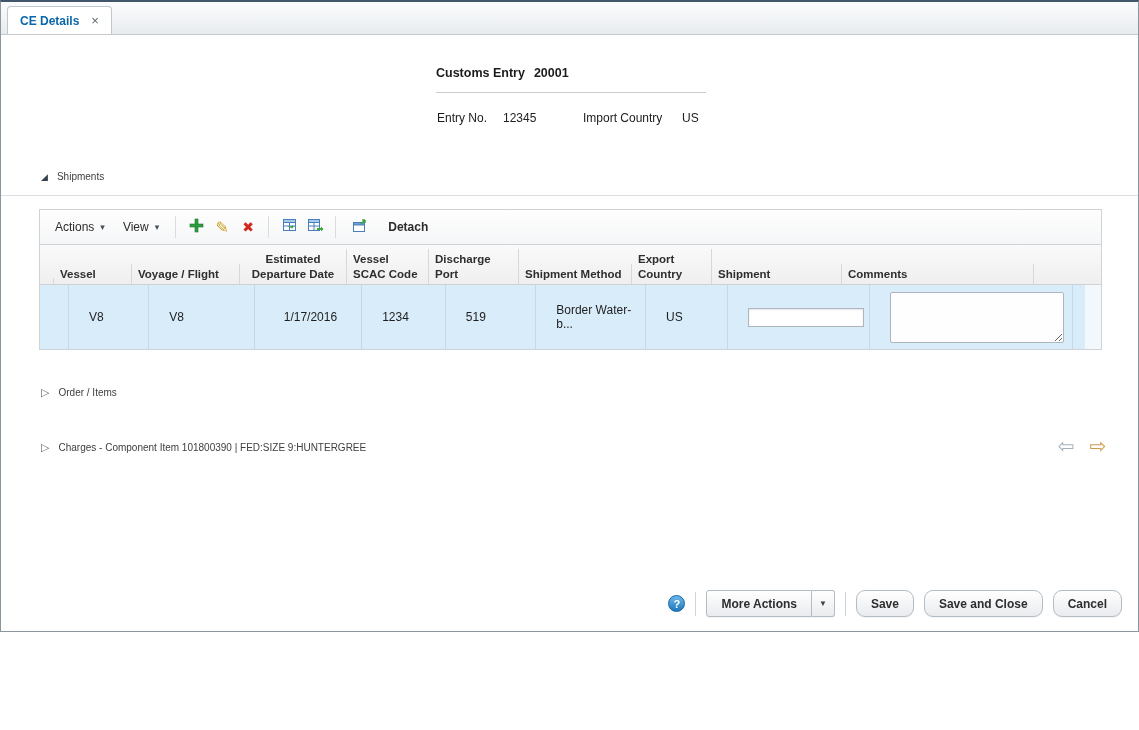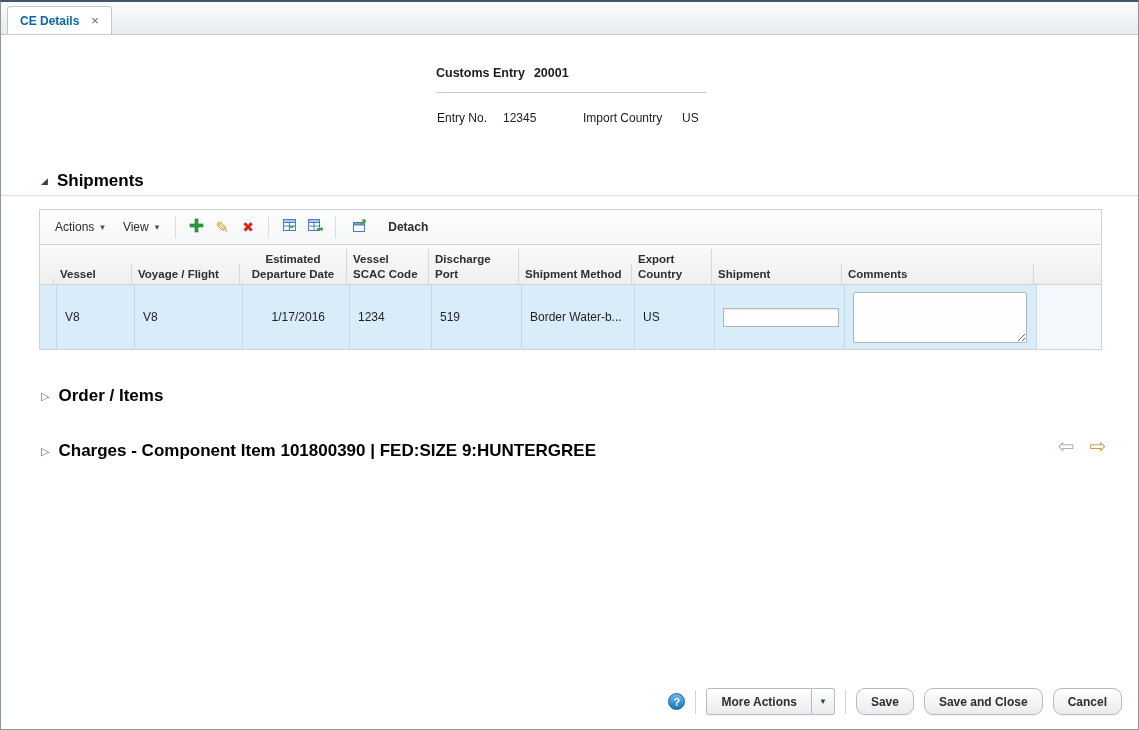--- a/index.html
+++ b/index.html
@@ -1,19 +1,19 @@
 <!DOCTYPE html>
 <html><head>
 <meta charset="utf-8">
 <style>
   * { box-sizing: border-box; }
   html,body { margin:0; padding:0; background:#fff; }
   body { font-family:"Liberation Sans","DejaVu Sans",sans-serif; font-size:12px; color:#1e1e1e; }
 
-  .window { position:relative; width:1139px; height:730px; background:#fff;
+  .window { position:relative; width:1139px; height:632px; background:#fff;
             border:1px solid #8a97a1; border-top:2px solid #41566b; overflow:hidden; }
 
   
   .tabbar { position:absolute; top:0; left:0; right:0; height:33px;
             background:linear-gradient(#fbfcfd,#e8ecef); border-bottom:1px solid #c4cace; }
   .tab { position:absolute; left:6px; bottom:0; height:28px; background:#fff;
          border:1px solid #bfc6cc; border-bottom:none; border-radius:4px 4px 0 0;
          display:flex; align-items:center; gap:12px; padding:0 12px; cursor:pointer; }
   .tab-label { color:#0a67ab; font-weight:bold; font-size:12px; }
   .tab-close { color:#5c6872; font-size:13px; line-height:1; cursor:pointer; }
@@ -22,21 +22,21 @@
   .h-title { position:absolute; top:64px; left:435px; font-weight:bold; font-size:12.5px; color:#1b1b1b; }
   .h-title .val { margin-left:9px; }
   .h-rule { position:absolute; top:90px; left:435px; width:270px; border-top:1px solid #c9cdd1; }
   .h-lab { position:absolute; top:109px; font-weight:normal; color:#1b1b1b; }
   .h-val { position:absolute; top:109px; color:#222; }
 
   
   .sec { position:absolute; left:40px; display:flex; align-items:center; gap:9px; cursor:pointer; }
   .sec .tri { font-size:9px; color:#35414b; }
   .sec .tri.hollow { font-size:11px; color:#56636e; }
-  .sec .sec-label { font-weight:bold; font-size:17px; color:#000000; }
+  .sec .sec-label { font-weight:normal; font-size:10px; color:#404040; }
   .sec-rule { position:absolute; top:193px; left:0; width:100%; border-top:1px solid #dcdee0; }
 
   
   .panel { position:absolute; top:207px; left:38px; width:1063px; border:1px solid #cfd3d6; background:#fff; }
   .toolbar { height:35px; display:flex; align-items:center; padding:0 6px;
              border-bottom:1px solid #cfd3d6; background:linear-gradient(#fefefe,#f5f6f7); }
   .menu-btn { display:flex; align-items:center; gap:6px; padding:5px 9px; cursor:pointer;
               font-size:12px; color:#2c2c2c; border-radius:2px; }
   .menu-btn .caret { font-size:9px; color:#46505a; }
   .tb-sep { width:1px; height:22px; background:#dadde0; margin:0 7px; }
@@ -46,21 +46,21 @@
   .x-glyph { font-size:14px; color:#d3271c; font-weight:bold; }
   .detach-btn { display:flex; align-items:center; gap:20px; padding:4px 9px; cursor:pointer; }
   .detach-label { font-weight:bold; color:#2c2c2c; }
 
   
   .thead { display:flex; height:40px; background:linear-gradient(#fafafa,#efefef);
            border-bottom:1px solid #cfd3d6; font-weight:bold; font-size:11.5px; color:#2e2e2e;align-items:flex-end; }
   .th { border-right:1px solid #d6d8da; padding:3px 6px; display:flex; align-items:center; line-height:1.25; }
   .th.center { justify-content:center; text-align:center; }
   .trow { display:flex; height:64px; background:#d9ecfa; font-size:12px; }
-  .td { border-right:1px solid #c3d9ea; padding:0 8px; display:flex; align-items:center; }
+  .td { border-right:1px solid #c3d9ea; padding:0 8px; display:flex; align-items:center;margin-left:12px; }
   .td.right { justify-content:flex-end; padding-right:24px; }
   .c-sel  { width:14px; }
   .c-ves  { width:78px; }
   .c-voy  { width:108px; }
   .c-est  { width:107px; }
   .c-scac { width:82px; }
   .c-dis  { width:90px; }
   .c-met  { width:113px; }
   .c-exp  { width:80px; }
   .c-shp  { width:130px; }

